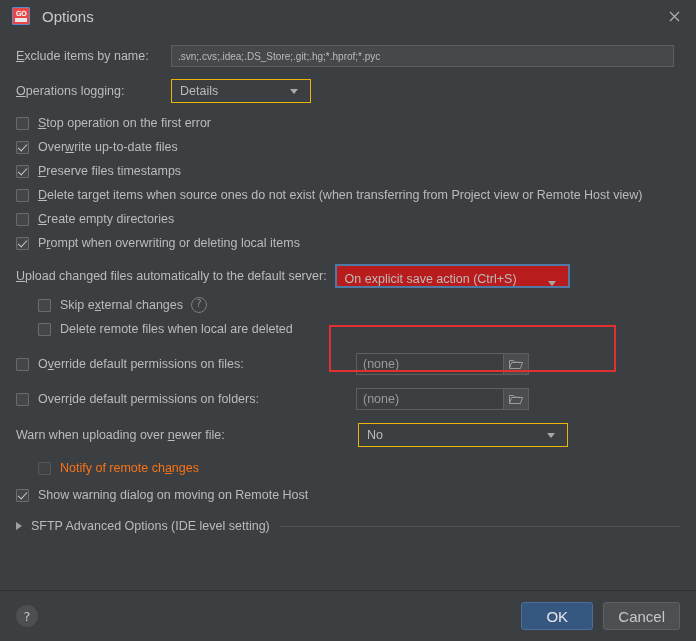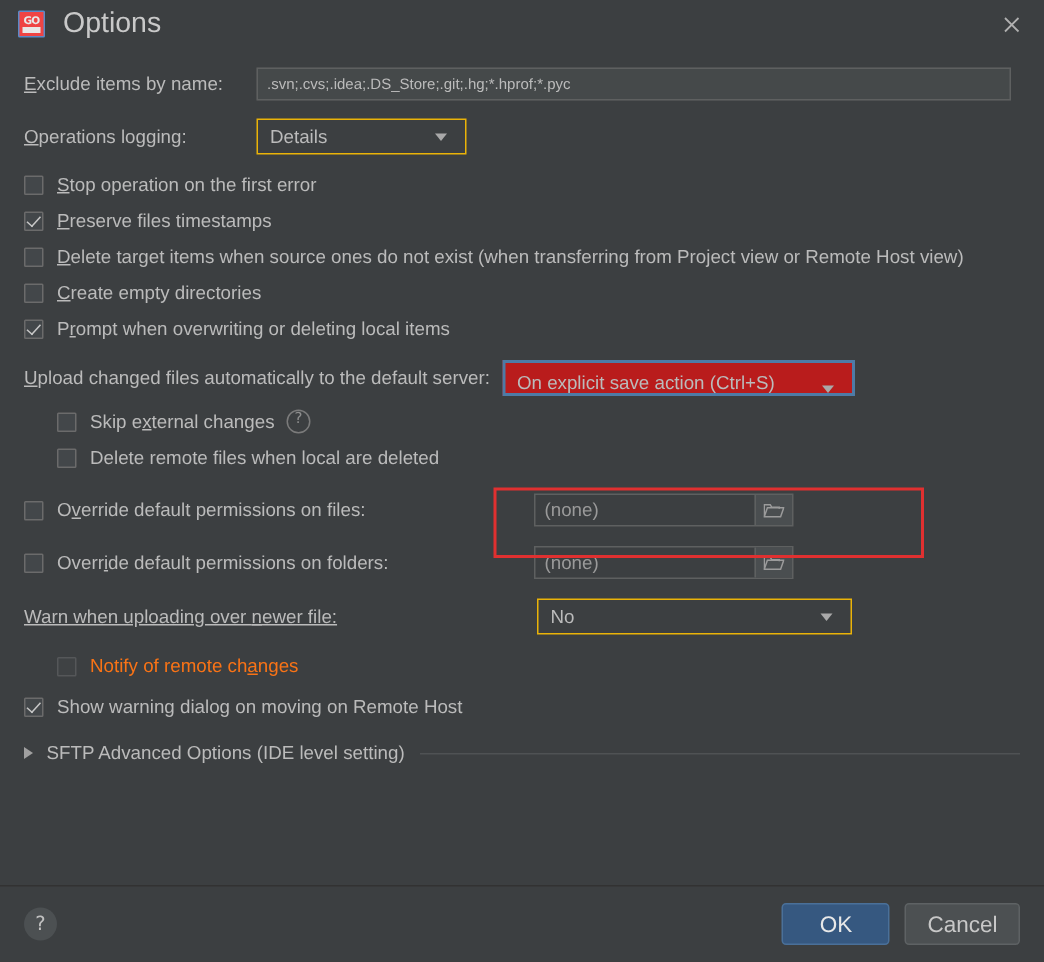--- a/index.html
+++ b/index.html
@@ -52,21 +52,21 @@
   .app-icon .bar {
     position: absolute;
     bottom: 2px;
     left: 2px;
     right: 2px;
     height: 4px;
     background: #e8e8e8;
   }
   .title-text {
     margin-left: 12px;
-    font-size: 19px;
+    font-size: 15px;
     color: #c9c9c9;
   }
   .close-btn {
     position: absolute;
     right: 0;
     top: 0;
     width: 44px;
     height: 32px;
     display: flex;
     align-items: center;
@@ -335,20 +335,24 @@
     </div>
   </div>
 
   <div id="cb-list" style="margin-top:8px;">
       <div class="checkrow">
         <span class="cb"></span>
         <span class="lbl"><u class="mn">S</u>top operation on the first error</span>
       </div>
       <div class="checkrow">
         <span class="cb checked"></span>
+        <span class="lbl">Over<u class="mn">w</u>rite up-to-date files</span>
+      </div>
+      <div class="checkrow">
+        <span class="cb checked"></span>
         <span class="lbl"><u class="mn">P</u>reserve files timestamps</span>
       </div>
       <div class="checkrow">
         <span class="cb"></span>
         <span class="lbl"><u class="mn">D</u>elete target items when source ones do not exist (when transferring from Project view or Remote Host view)</span>
       </div>
       <div class="checkrow">
         <span class="cb"></span>
         <span class="lbl"><u class="mn">C</u>reate empty directories</span>
       </div>
@@ -404,21 +408,21 @@
       <span class="browse">
         <svg width="14" height="11" viewBox="0 0 14 11" aria-hidden="true">
           <path d="M0.5 9.5 L2.6 3.5 L13.5 3.5 L11.4 9.5 Z" fill="none" stroke="#9b9b9b" stroke-width="1"></path>
           <path d="M0.5 9.5 L0.5 1.5 L4.5 1.5 L5.6 3.2 L10.5 3.2 L10.5 4.2" fill="none" stroke="#9b9b9b" stroke-width="1"></path>
         </svg>
       </span>
     </div>
   </div>
 
   <div class="row" style="height:26px; margin-top:10px;">
-    <div class="lbl" style="width:342px;text-decoration:underline;">Warn when uploading over <u class="mn">n</u>ewer file:</div>
+    <div class="lbl" style="width:342px;">Warn when uploading over <u class="mn">n</u>ewer file:</div>
     <div class="combo" style="width:210px;">
       <span class="val">No</span>
       <span class="arrow"></span>
     </div>
   </div>
 
   <div class="checkrow" style="margin-top:8px; margin-left:22px;">
     <span class="cb disabled"></span>
     <span class="lbl dim">Notify of remote ch<u class="mn">a</u>nges</span>
   </div>

